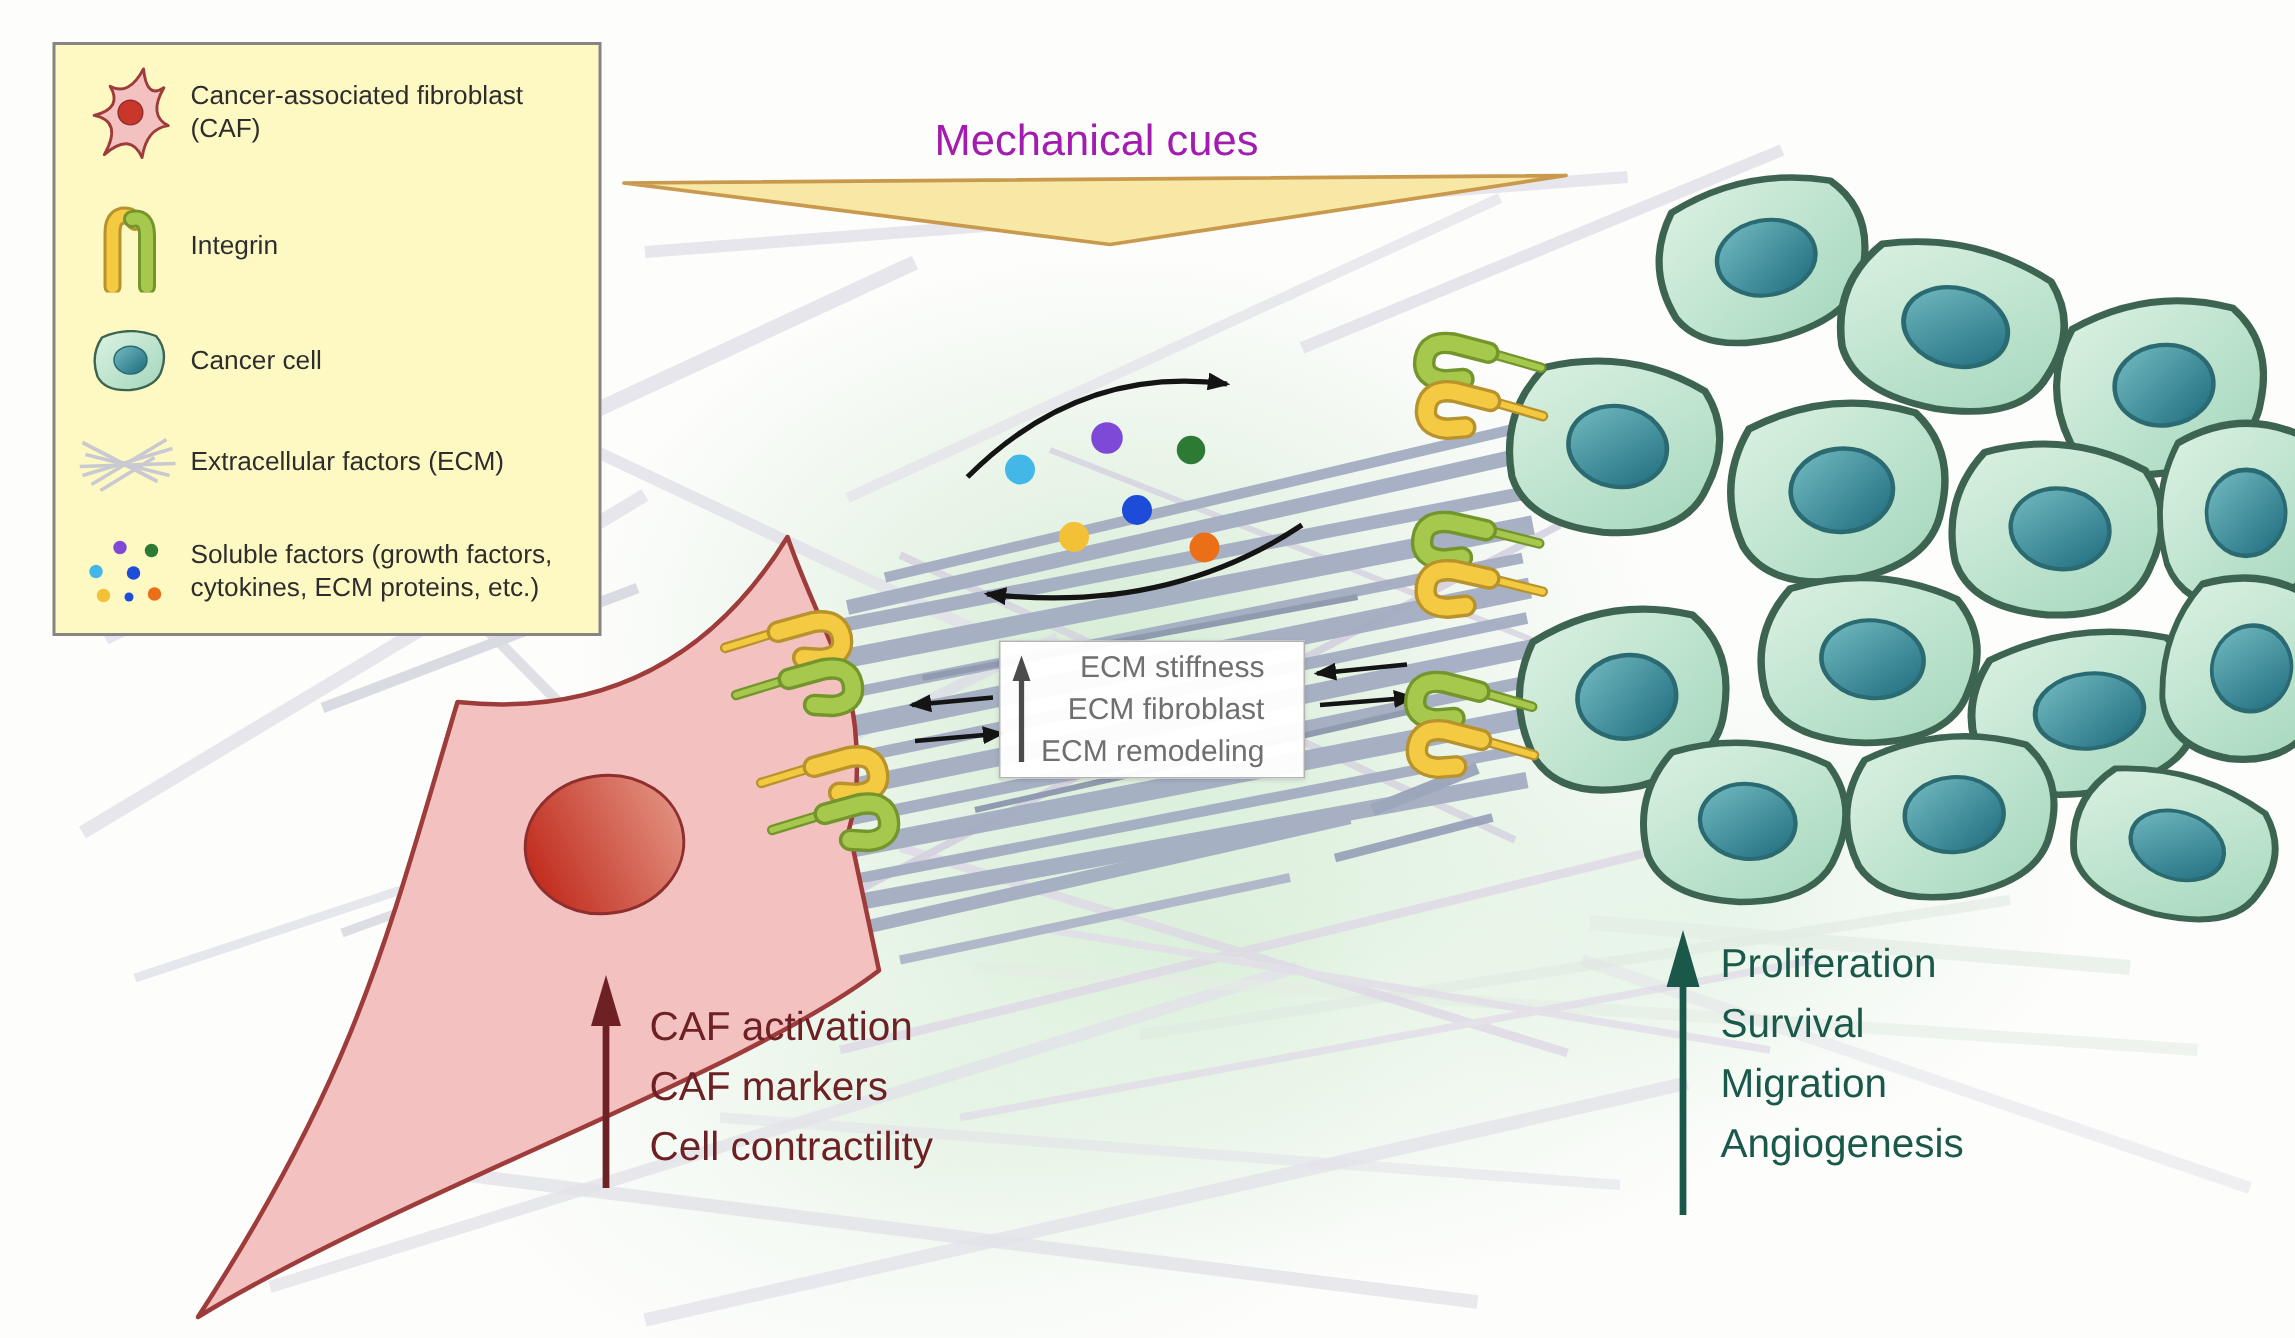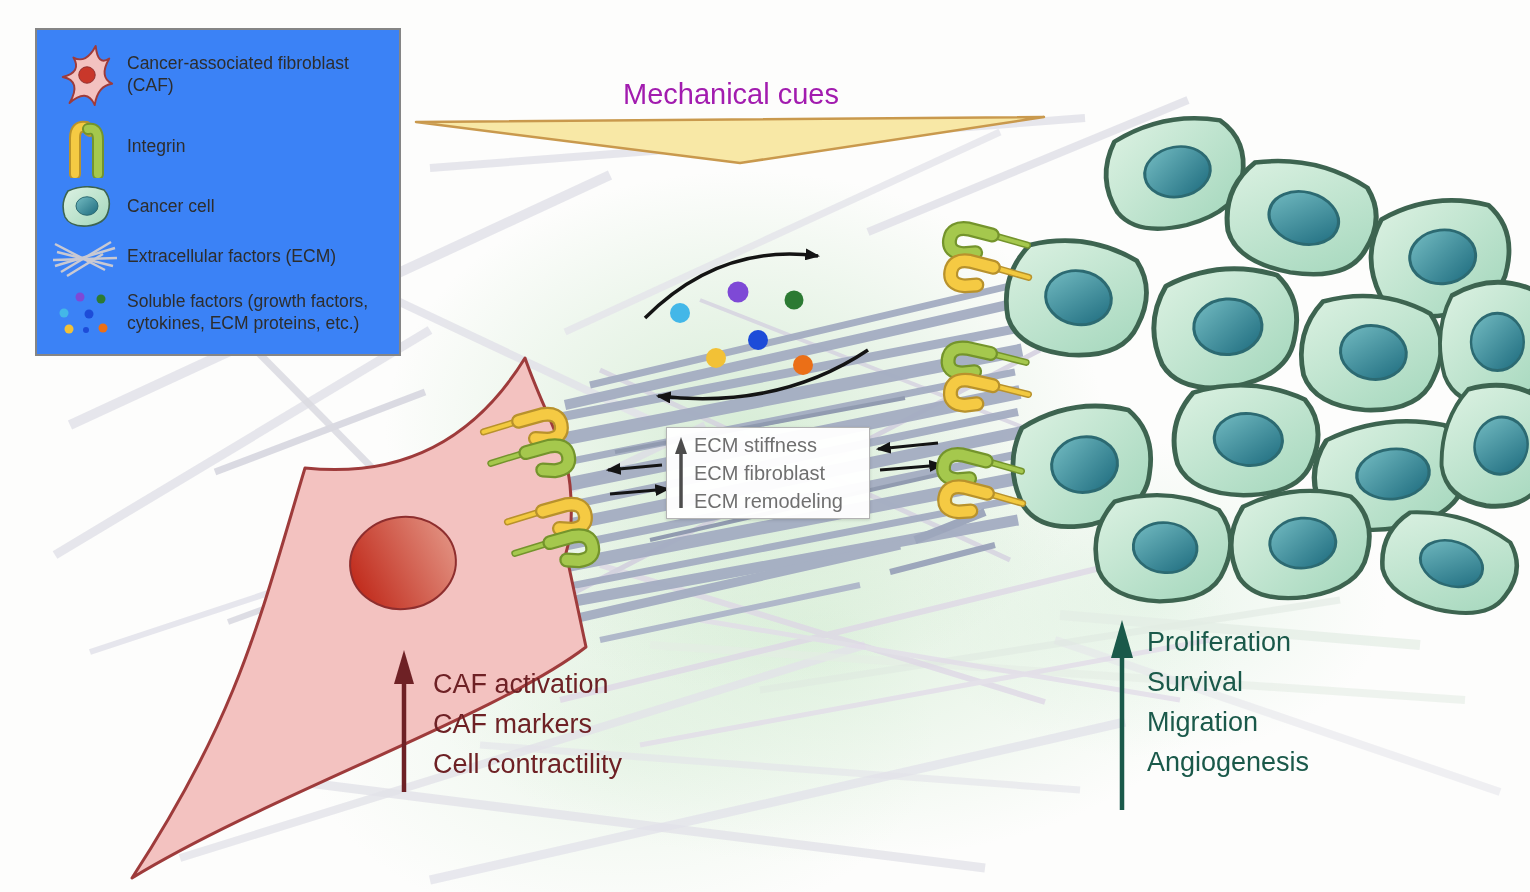--- a/index.html
+++ b/index.html
@@ -13,37 +13,37 @@
     background:
       radial-gradient(ellipse 500px 360px at 745px 430px, rgba(190,226,190,0.60), rgba(190,226,190,0) 72%),
       radial-gradient(ellipse 580px 310px at 820px 640px, rgba(198,231,198,0.50), rgba(198,231,198,0) 72%),
       radial-gradient(ellipse 330px 220px at 1150px 600px, rgba(206,235,211,0.40), rgba(206,235,211,0) 72%),
       radial-gradient(ellipse 420px 260px at 620px 740px, rgba(205,233,205,0.35), rgba(205,233,205,0) 75%);
   }
   svg.scene{position:absolute;left:0;top:0;z-index:1;}
   
   .legend{
     position:absolute;left:35px;top:28px;width:366px;box-sizing:border-box;
-    background:#3b82f6;border:2px solid #858585;z-index:3;
-    padding:12px 10px 14px 8px;display:flex;flex-direction:column;gap:8px;
+    background:#fef9c3;border:2px solid #858585;z-index:3;
+    padding:12px 10px 14px 8px;display:flex;flex-direction:column;gap:25px;
   }
   .lg-row{display:flex;align-items:center;}
   .lg-icon{width:82px;flex:0 0 82px;display:flex;justify-content:center;align-items:center;}
   .lg-label{width:262px;font-size:17.5px;line-height:1.24;color:#2d2d2d;}
   
   .mech-label{
     position:absolute;left:731px;top:78px;transform:translateX(-50%);
     font-size:29px;color:#a21caf;z-index:2;white-space:nowrap;
   }
   
   .ecm-box{
     position:absolute;left:666px;top:427px;width:204px;height:92px;box-sizing:border-box;
     background:rgba(255,255,255,0.96);border:1.5px solid #b3b3b3;z-index:2;
     box-shadow:0 1px 3px rgba(0,0,0,0.15);
-    display:flex;align-items:center;padding:8px 6px;gap:5px;
+    display:flex;align-items:center;padding:8px 6px;gap:5px;text-align:right;
   }
   .ecm-lines{display:flex;flex-direction:column;}
   .ecm-line{font-size:20px;line-height:28px;color:#6f6f6f;white-space:nowrap;}
   
   .caf-panel{position:absolute;left:433px;top:664px;z-index:2;}
   .caf-line{font-size:27px;line-height:40px;color:#6e2125;white-space:nowrap;}
   .tumor-panel{position:absolute;left:1147px;top:622px;z-index:2;}
   .tumor-line{font-size:27px;line-height:40px;color:#1a594a;white-space:nowrap;}
 </style>
 </head>

